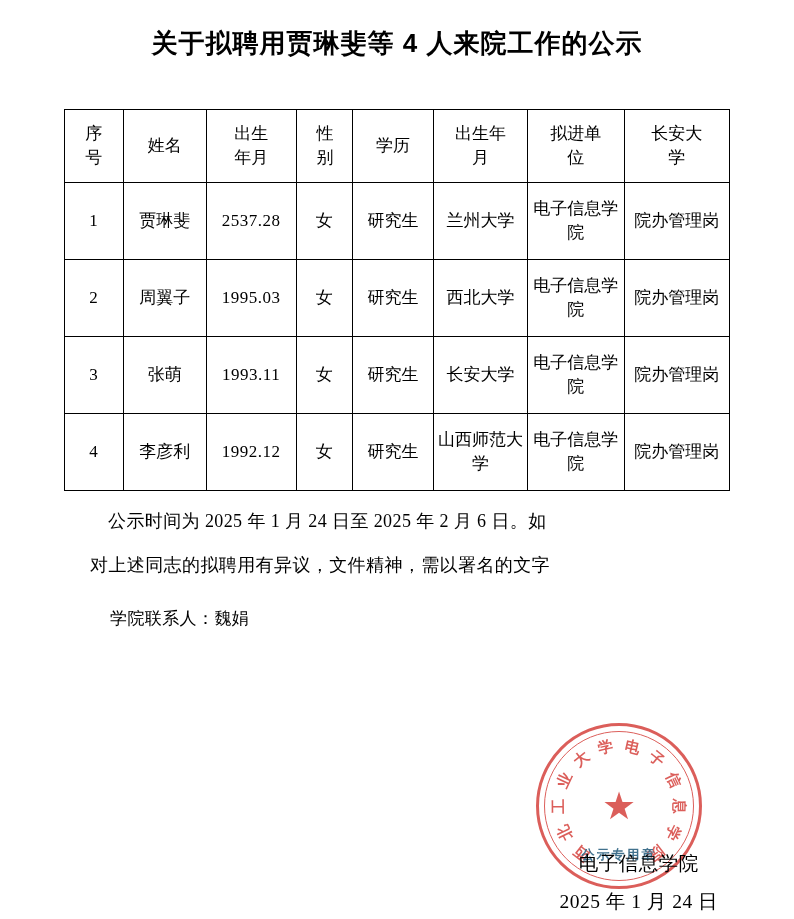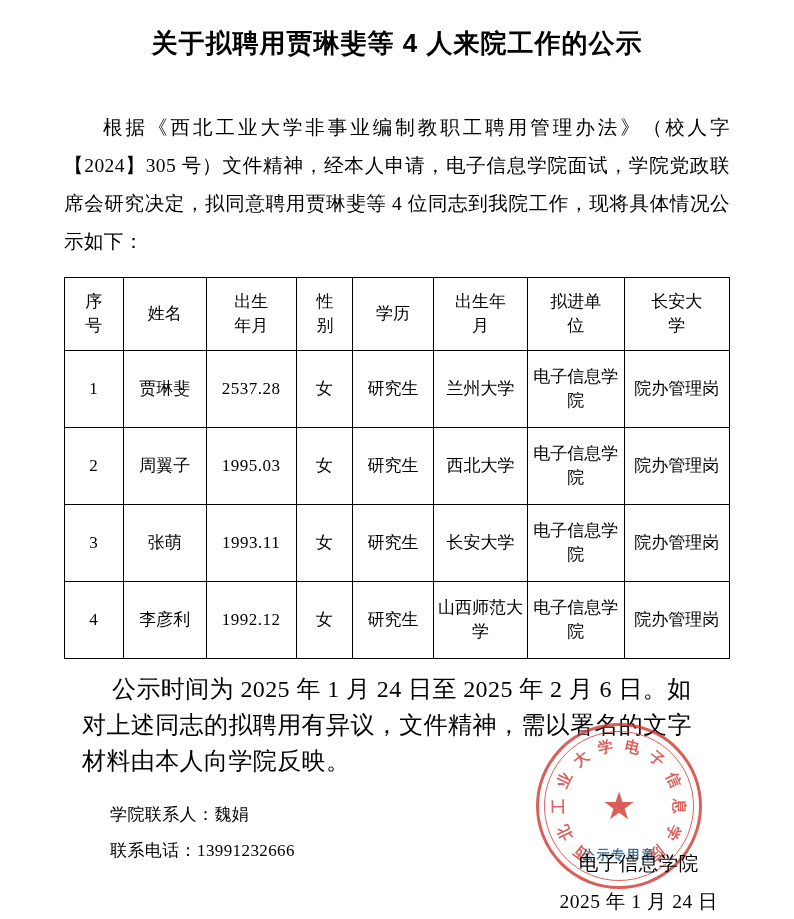--- a/index.html
+++ b/index.html
@@ -73,23 +73,23 @@
   .col-gender { width: 6.5%; }
   .col-edu { width: 12%; }
   .col-school { width: 15%; }
   .col-unit { width: 15.5%; }
   .col-post { width: 17.5%; }
   .num-cell {
     font-family: "Liberation Serif", "DejaVu Serif", serif;
     letter-spacing: 0.5px;
   }
   .tail-para {
-    font-size: 24px;
+    font-size: 18px;
     line-height: 36px;
-    margin: 0;
+    margin: 8px;
     letter-spacing: 0.4px;
   }
   .contact-block {
     margin-top: 18px;
     padding-left: 46px;
   }
   .contact-line {
     font-size: 17px;
     line-height: 36px;
     letter-spacing: 0.4px;
@@ -165,21 +165,20 @@
 </style>
 </head>
 <body>
 
 <div class="page">
 
   <h1 class="doc-title">关于拟聘用贾琳斐等 4 人来院工作的公示</h1>
 
   <div class="body-block">
 
-    <p class="para indent">根据《西北工业大学非事业编制教职工聘用管理办法》（校人字【2024】305 号）文件精神，经本人申请，电子信息学院面试，学院党政联席会研究决定，拟同意聘用贾琳斐等 4 位同志到我院工作，现将具体情况公示如下：</p>
 
     <table class="info-table">
       <thead>
         <tr>
           <td class="col-seq">序号</td>
           <td class="col-name">姓名</td>
           <td class="col-birth">出生年月</td>
           <td class="col-gender">性别</td>
           <td class="col-edu">学历</td>
           <td class="col-school">出生年月</td>
@@ -227,26 +226,24 @@
           <td>山西师范大学</td>
           <td>电子信息学院</td>
           <td>院办管理岗</td>
         </tr>
       </tbody>
     </table>
 
     <div>
       <div class="tail-para" style="text-indent:2em;">公示时间为 2025 年 1 月 24 日至 2025 年 2 月 6 日。如</div>
       <div class="tail-para" style="padding-left:18px;">对上述同志的拟聘用有异议，文件精神，需以署名的文字</div>
-      <div class="tail-para" style="padding-left:18px;">材料由本人向学院反映。</div>
     </div>
 
     <div class="contact-block">
       <div class="contact-line">学院联系人：魏娟</div>
-      <div class="contact-line">联系电话：13991232666</div>
     </div>
 
   </div>
 
   <div class="seal">
     <div class="inner-ring"></div>
     <div class="seal-text" id="seal-arc">
         <span style="transform: translate(-36.94px, 47.28px) rotate(-142deg) translate(-50%, -50%);">西</span>
         <span style="transform: translate(-53.84px, 26.47px) rotate(-116.18deg) translate(-50%, -50%);">北</span>
         <span style="transform: translate(-60px, 0.38px) rotate(-90.36deg) translate(-50%, -50%);">工</span>

